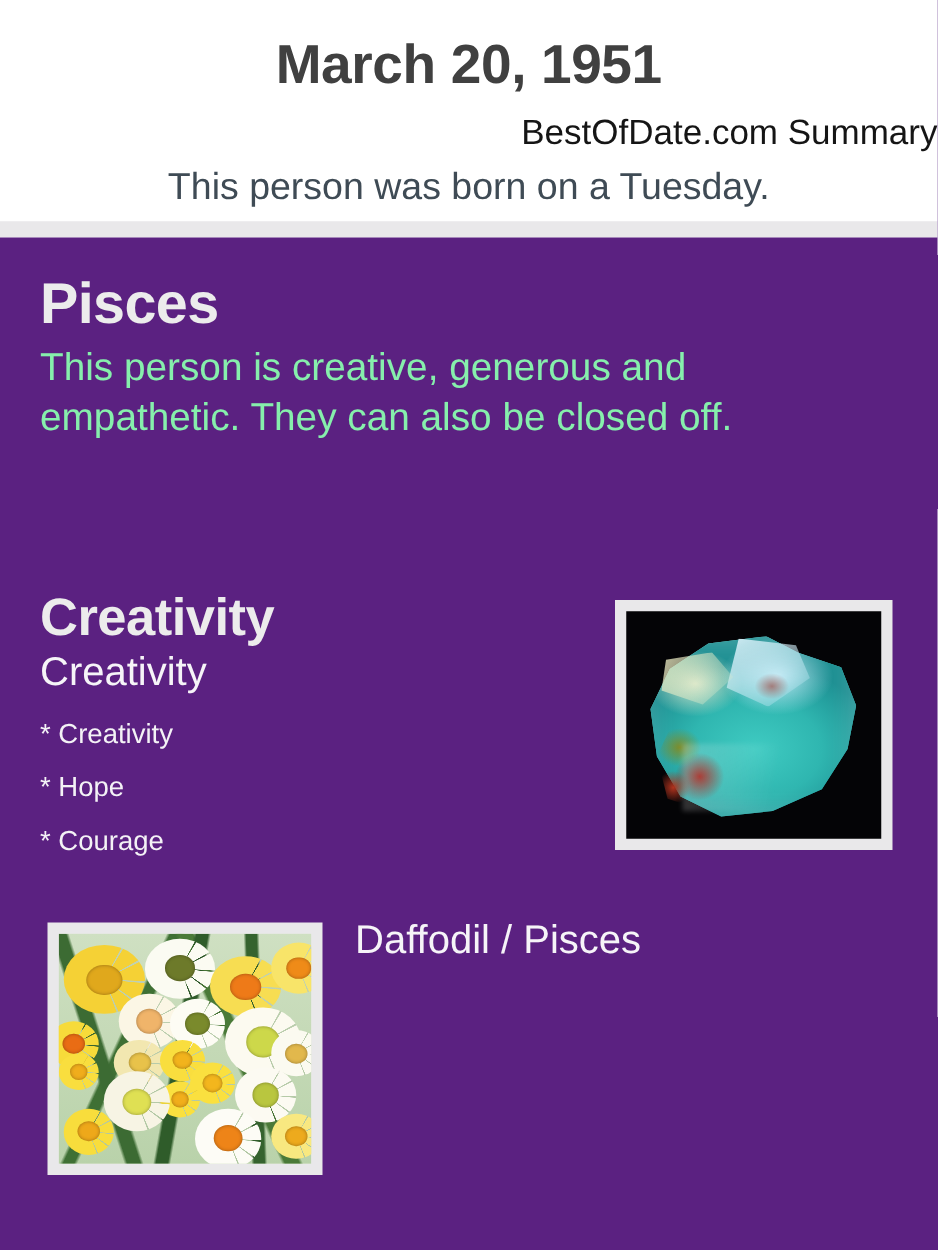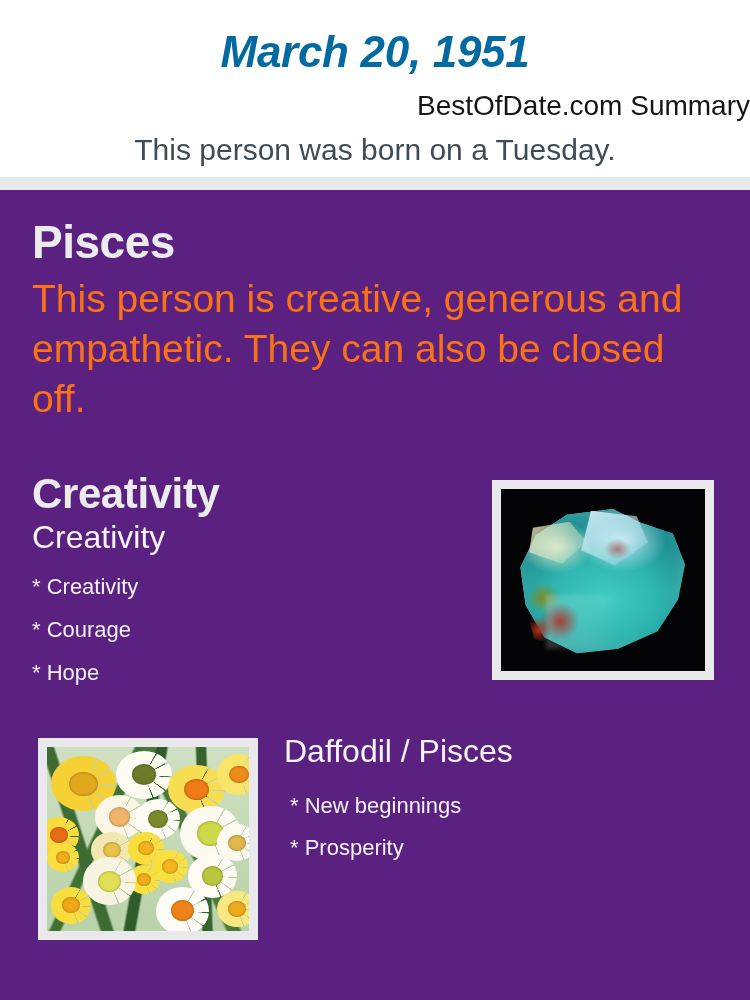--- a/index.html
+++ b/index.html
@@ -11,27 +11,26 @@
     overflow:hidden;
   }
   .card { position:relative; width:750px; height:1000px; background:#ffffff; }
 
   
   .header {
     position:absolute; left:0; top:0; width:750px; height:177px;
     background:#ffffff; text-align:center;
   }
   .date-title {
-    color:#0369a1;
+    color:#404040;
     font-size:44px;
     font-weight:bold;
     letter-spacing:-0.3px;
     line-height:1;
     padding-top:30px;
-    font-style:italic;
   }
   .site-summary {
     color:#151515;
     font-size:28px;
     font-weight:normal;
     line-height:1;
     padding-top:18px;
     text-align:right;
   }
   .born-note {
@@ -55,22 +54,22 @@
   
   .zodiac { position:absolute; left:32px; top:28px; width:686px; }
   .zodiac-name {
     color:#ececec;
     font-size:46px;
     font-weight:bold;
     line-height:1.05;
     letter-spacing:-0.5px;
   }
   .zodiac-desc {
-    color:#f97316;
-    font-size:39px;
+    color:#86efac;
+    font-size:31px;
     font-weight:normal;
     line-height:1.28;
     padding-top:8px;
     width:672px;
   }
 
   
   .stone-block { position:absolute; left:32px; top:282px; width:450px; }
   .section-heading {
     color:#ececec;
@@ -204,22 +203,22 @@
     <div class="zodiac">
       <div class="zodiac-name">Pisces</div>
       <div class="zodiac-desc">This person is creative, generous and empathetic. They can also be closed off.</div>
     </div>
 
     <div class="stone-block">
       <div class="section-heading">Creativity</div>
       <div class="section-sub">Creativity</div>
       <ul class="trait-list">
         <li>* Creativity</li>
+        <li>* Hope</li>
         <li>* Courage</li>
-        <li>* Hope</li>
       </ul>
     </div>
 
     <div class="photo-frame" id="stone-frame">
       <div class="photo-inner stone-scene">
         <div class="crystal"></div>
         <div class="facet-a"></div>
         <div class="facet-b"></div>
         <div class="inclusion"></div>
         <div class="inclusion2"></div>
@@ -249,20 +248,16 @@
         <div class="bloom" style="--p:#f7db3a;--c:#e96c14;left:-4%;top:38%;width:20%;height:20%;"></div>
         <div class="bloom" style="--p:#f9de3e;--c:#f0ad1c;left:0%;top:52%;width:16%;height:16%;"></div>
         <div class="bloom" style="--p:#fbfaf0;--c:#e2b84c;left:84%;top:42%;width:20%;height:20%;"></div>
         <div class="bloom" style="--p:#f8e880;--c:#edaa1d;left:84%;top:78%;width:20%;height:20%;"></div>
         <span class="sr">Field of yellow and white daffodil flowers</span>
       </div>
     </div>
 
     <div class="flower-block">
       <div class="section-sub">Daffodil / Pisces</div>
-      <ul class="trait-list">
-        <li>* New beginnings</li>
-        <li>* Prosperity</li>
-      </ul>
     </div>
 
   </div>
 </div>
 
 </body></html>

